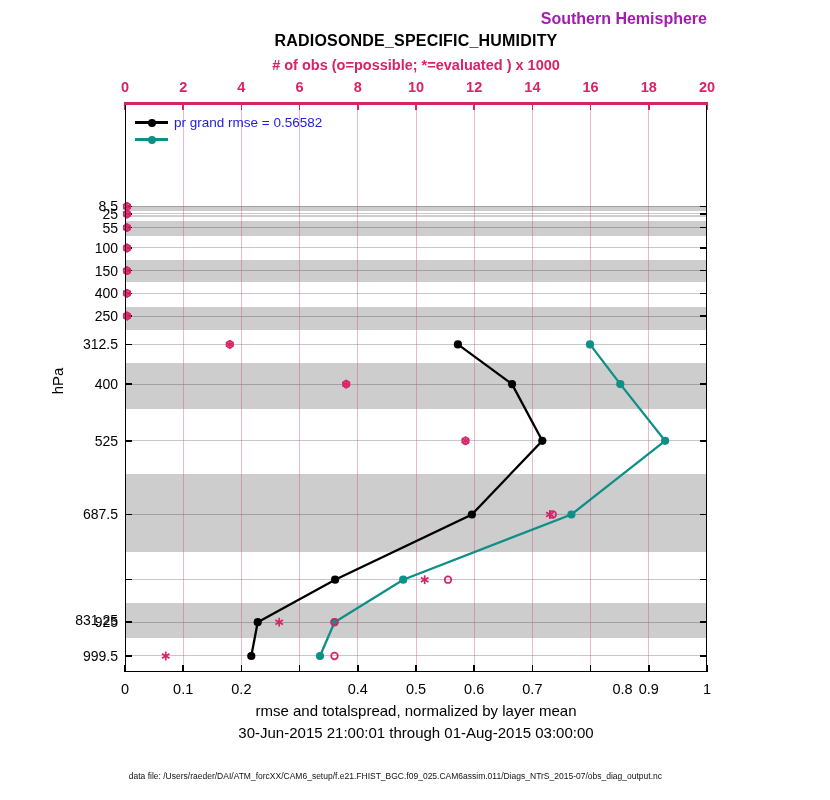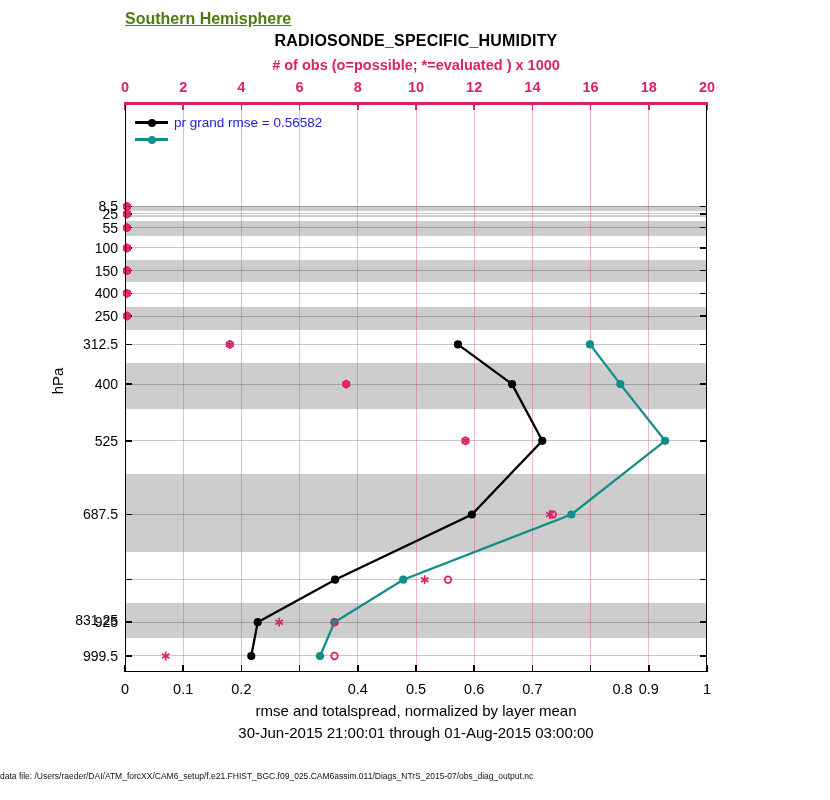--- a/index.html
+++ b/index.html
@@ -1,19 +1,19 @@
 <!DOCTYPE html>
 <html><head>
 <meta charset="utf-8">
 <style>
   html,body{margin:0;padding:0;background:#fff;}
   .fig{position:relative;width:830px;height:800px;background:#fff;overflow:hidden;
        font-family:"Liberation Sans", sans-serif;}
-  .title1{position:absolute;left:125px;top:10px;width:582px;text-align:left;
-          font-size:16px;font-weight:bold;color:#4d7c0f;text-decoration:underline;}
+  .title1{position:absolute;left:125px;top:10px;width:582px;text-align:right;
+          font-size:16px;font-weight:bold;color:#a21caf;}
   .title2{position:absolute;left:125px;top:32px;width:582px;text-align:center;
           font-size:16px;font-weight:bold;color:#000;letter-spacing:.2px;}
   .obslabel{position:absolute;left:125px;top:57px;width:582px;text-align:center;
           font-size:14.5px;font-weight:bold;color:#da2268;}
   .ticklab{position:absolute;font-size:14.5px;color:#000;transform:translateX(-50%);white-space:nowrap;}
   .topticklab{color:#da2268;font-weight:bold;}
   .ytl{position:absolute;left:0;width:118px;text-align:right;font-size:14px;color:#000;
        height:16px;line-height:16px;white-space:nowrap;}
   .plot{position:absolute;left:125px;top:103px;width:582px;height:569px;background:#fff;}
   .band{position:absolute;left:0;right:0;background:#cdcdcd;}
@@ -26,21 +26,21 @@
   .legend{position:absolute;left:10px;top:11px;text-align:center;}
   .lrow{display:flex;align-items:center;height:17px;}
   .lline{position:relative;display:inline-block;width:33px;height:2.5px;}
   .ldot{position:absolute;left:50%;top:50%;width:8px;height:8px;border-radius:50%;
         transform:translate(-50%,-50%);}
   .ltext{margin-left:6px;font-size:13.5px;color:#2121dc;white-space:nowrap;}
   .ylab{position:absolute;left:36px;top:372px;width:44px;height:18px;text-align:center;
         font-size:15px;color:#000;transform:rotate(-90deg);}
   .xlab{position:absolute;left:125px;top:702px;width:582px;text-align:center;font-size:15px;color:#000;}
   .dateline{position:absolute;left:125px;top:724px;width:582px;text-align:center;font-size:15px;color:#000;}
-  .datafile{position:absolute;left:0;top:771px;width:662px;text-align:left;font-size:8.5px;color:#111;}
+  .datafile{position:absolute;left:0;top:771px;width:662px;text-align:right;font-size:8.5px;color:#111;}
   svg{position:absolute;left:0;top:0;overflow:visible;}
 </style>
 </head>
 <body>
 
 <div class="fig">
   <div class="title1">Southern Hemisphere</div>
   <div class="title2">RADIOSONDE_SPECIFIC_HUMIDITY</div>
   <div class="obslabel"># of obs (o=possible; *=evaluated ) x 1000</div>
 

